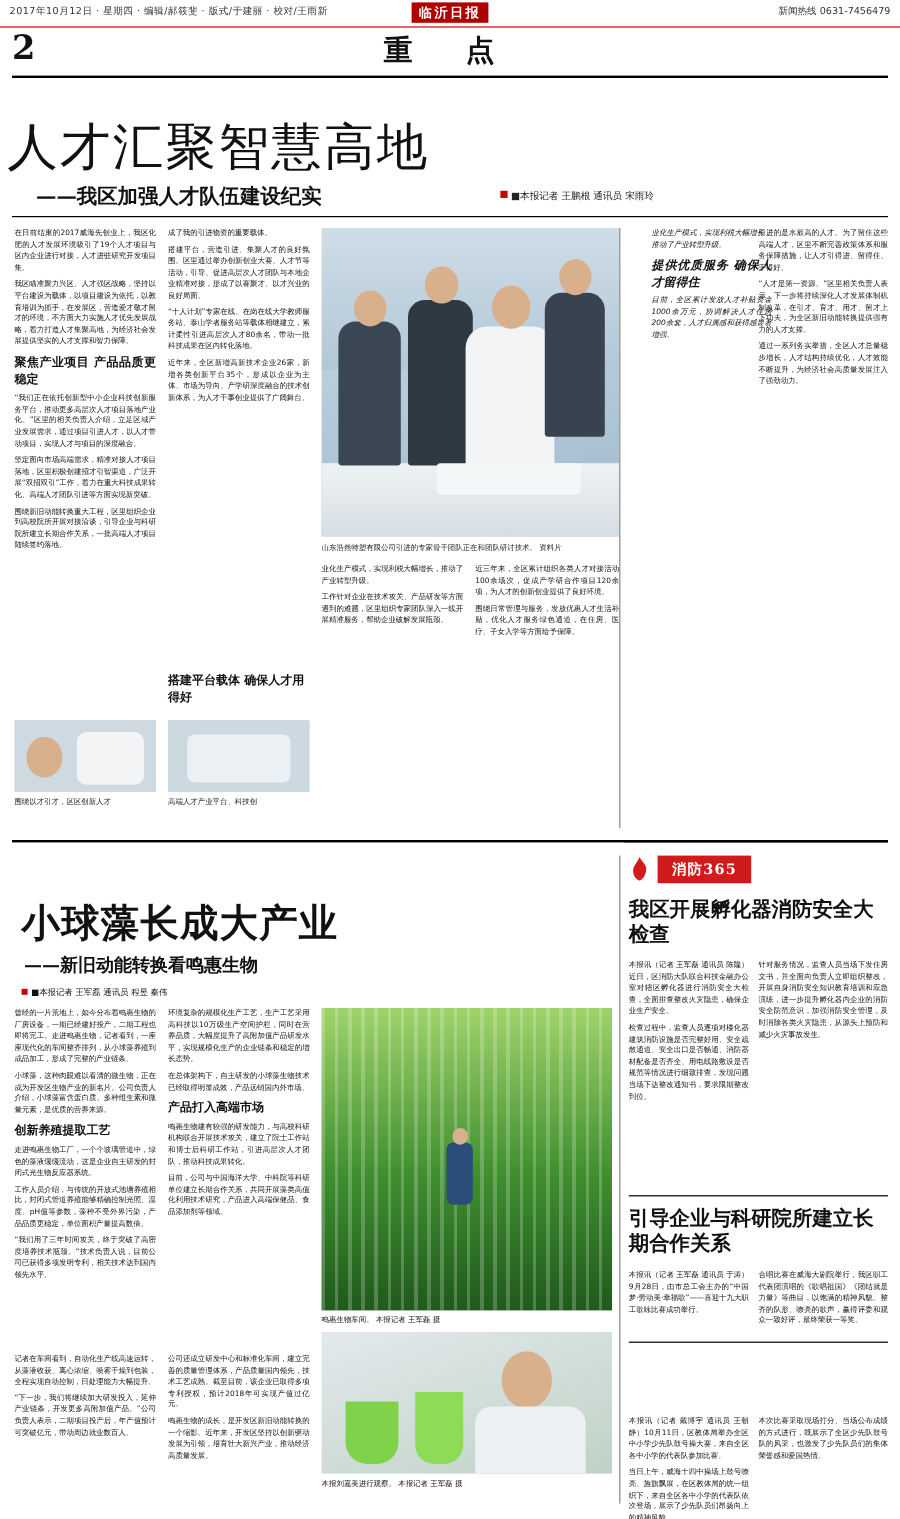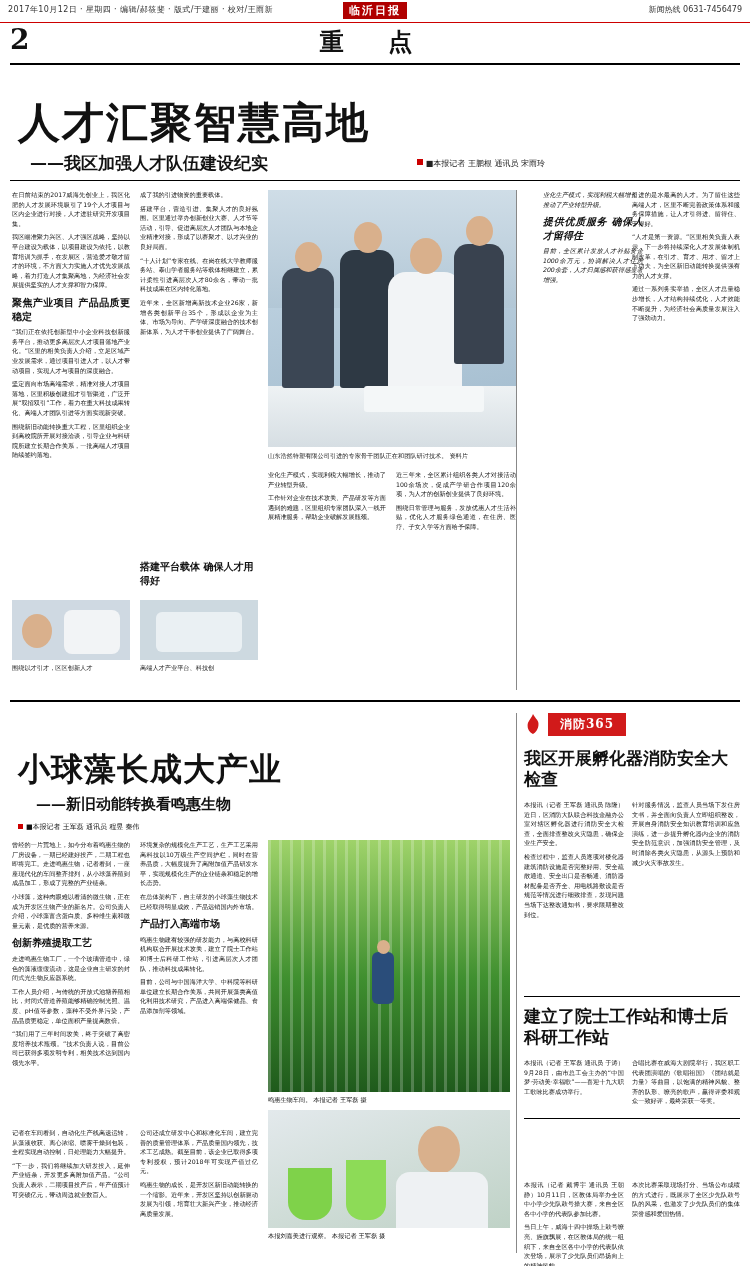--- a/index.html
+++ b/index.html
@@ -12,21 +12,21 @@
   .mh-right{position:absolute;right:8px;top:4px;font-size:8px;color:#333;}
   .mh-logo{position:absolute;left:50%;top:2px;transform:translateX(-50%);background:#b00000;color:#fff;
            font-family:"DejaVu Serif","Liberation Serif",serif;font-size:11px;font-weight:bold;padding:1px 6px;letter-spacing:2px;}
 
   .pagenum{position:absolute;left:10px;top:26px;font-size:28px;font-weight:bold;font-family:"DejaVu Serif",serif;line-height:1;}
   .sectitle{position:absolute;left:50%;top:26px;transform:translateX(-50%);font-size:24px;font-weight:bold;
             font-family:"DejaVu Serif","Liberation Serif",serif;letter-spacing:18px;}
   .rule-top{position:absolute;left:10px;top:63px;width:730px;height:2px;background:#000;}
 
   
-  .lead-h1{position:absolute;left:18px;top:95px;font-size:42px;font-weight:bold;letter-spacing:2px;
+  .lead-h1{position:absolute;left:6px;top:95px;font-size:42px;font-weight:normal;letter-spacing:2px;
            font-family:"DejaVu Serif","Liberation Serif",serif;}
   .lead-h2{position:absolute;left:30px;top:152px;font-size:17px;font-weight:bold;
            font-family:"DejaVu Serif","Liberation Serif",serif;}
   .lead-byline{position:absolute;right:205px;top:158px;font-size:8px;color:#222;}
   .lead-byline .sq{display:inline-block;width:6px;height:6px;background:#c00;margin-right:3px;vertical-align:1px;}
   .rule-lead{position:absolute;left:10px;top:180px;width:730px;height:1px;background:#000;}
 
   
   .col{position:absolute;top:190px;font-size:6.2px;line-height:1.55;text-align:justify;color:#111;}
   .c1{left:12px;width:118px;}
@@ -53,21 +53,21 @@
   .banner{position:absolute;left:12px;top:713px;width:498px;height:26px;}
   .banner-bg{position:absolute;left:28px;top:2px;width:470px;height:22px;background:#d11a1a;
              border-radius:2px;}
   .banner-txt{position:absolute;left:46px;top:7px;color:#fff;font-size:12px;font-weight:bold;letter-spacing:1px;
               font-family:"DejaVu Serif",serif;}
   .banner-badge{position:absolute;left:10px;top:-2px;width:34px;height:30px;border-radius:50%;
                 background:radial-gradient(circle at 40% 35%,#ffd34d,#e8a317);}
 
   .h2-main{position:absolute;left:18px;top:748px;font-size:32px;font-weight:bold;letter-spacing:1px;
            font-family:"DejaVu Serif","Liberation Serif",serif;}
-  .h2-sub{position:absolute;left:36px;top:795px;font-size:15px;font-weight:bold;font-family:"DejaVu Serif",serif;}
+  .h2-sub{position:absolute;left:20px;top:795px;font-size:15px;font-weight:bold;font-family:"DejaVu Serif",serif;}
   .h2-by{position:absolute;left:18px;top:822px;font-size:7px;}
   .h2-by .sq{display:inline-block;width:5px;height:5px;background:#c00;margin-right:3px;}
 
   .mcol{position:absolute;font-size:6.2px;line-height:1.55;text-align:justify;}
   .mc1{left:12px;top:840px;width:118px;}
   .mc2{left:140px;top:840px;width:118px;}
 
   .algae-photo{position:absolute;left:268px;top:840px;width:242px;height:252px;overflow:hidden;
                background:linear-gradient(180deg,#9fd36a 0%,#3f8f2f 55%,#1f5a1c 100%);}
   .algae-cap{position:absolute;left:268px;top:1096px;width:242px;font-size:6.2px;}
@@ -241,21 +241,21 @@
   <div class="fh" style="left:524px;top:748px;width:216px;">我区开展孵化器消防安全大检查</div>
   <div class="ftxt fcol-l" style="top:800px;">
     <div class="p">本报讯（记者 王军磊 通讯员 陈隆）近日，区消防大队联合科技金融办公室对辖区孵化器进行消防安全大检查，全面排查整改火灾隐患，确保企业生产安全。</div>
     <div class="p">检查过程中，监查人员逐项对楼化器建筑消防设施是否完整好用、安全疏散通道、安全出口是否畅通、消防器材配备是否齐全、用电线路敷设是否规范等情况进行细致排查，发现问题当场下达整改通知书，要求限期整改到位。</div>
   </div>
   <div class="ftxt fcol-r" style="top:800px;">
     <div class="p">针对服务情况，监查人员当场下发住房文书，并全面向负责人立即组织整改，开展自身消防安全知识教育培训和应急演练，进一步提升孵化器内企业的消防安全防范意识，加强消防安全管理，及时消除各类火灾隐患，从源头上预防和减少火灾事故发生。</div>
   </div>
 
   <div class="hairline" style="left:524px;top:996px;width:216px;"></div>
-  <div class="fh" style="left:524px;top:1006px;width:216px;">建立了院士工作站和博士后科研工作站</div>
+  <div class="fh" style="left:524px;top:1006px;width:216px;">引导企业与科研院所建立长期合作关系</div>
   <div class="ftxt fcol-l" style="top:1058px;">
     <div class="p">本报讯（记者 王军磊 通讯员 于涛）9月28日，由市总工会主办的“中国梦·劳动美·幸福歌”——喜迎十九大职工歌咏比赛成功举行。</div>
   </div>
   <div class="ftxt fcol-r" style="top:1058px;">
     <div class="p">合唱比赛在威海大剧院举行，我区职工代表团演唱的《歌唱祖国》《团结就是力量》等曲目，以饱满的精神风貌、整齐的队形、嘹亮的歌声，赢得评委和观众一致好评，最终荣获一等奖。</div>
   </div>
 
   <div class="hairline" style="left:524px;top:1118px;width:216px;"></div>
   <div class="ftxt fcol-l" style="top:1180px;">
     <div class="p">本报讯（记者 戴博宇 通讯员 王朝静）10月11日，区教体局举办全区中小学少先队鼓号操大赛，来自全区各中小学的代表队参加比赛。</div>

